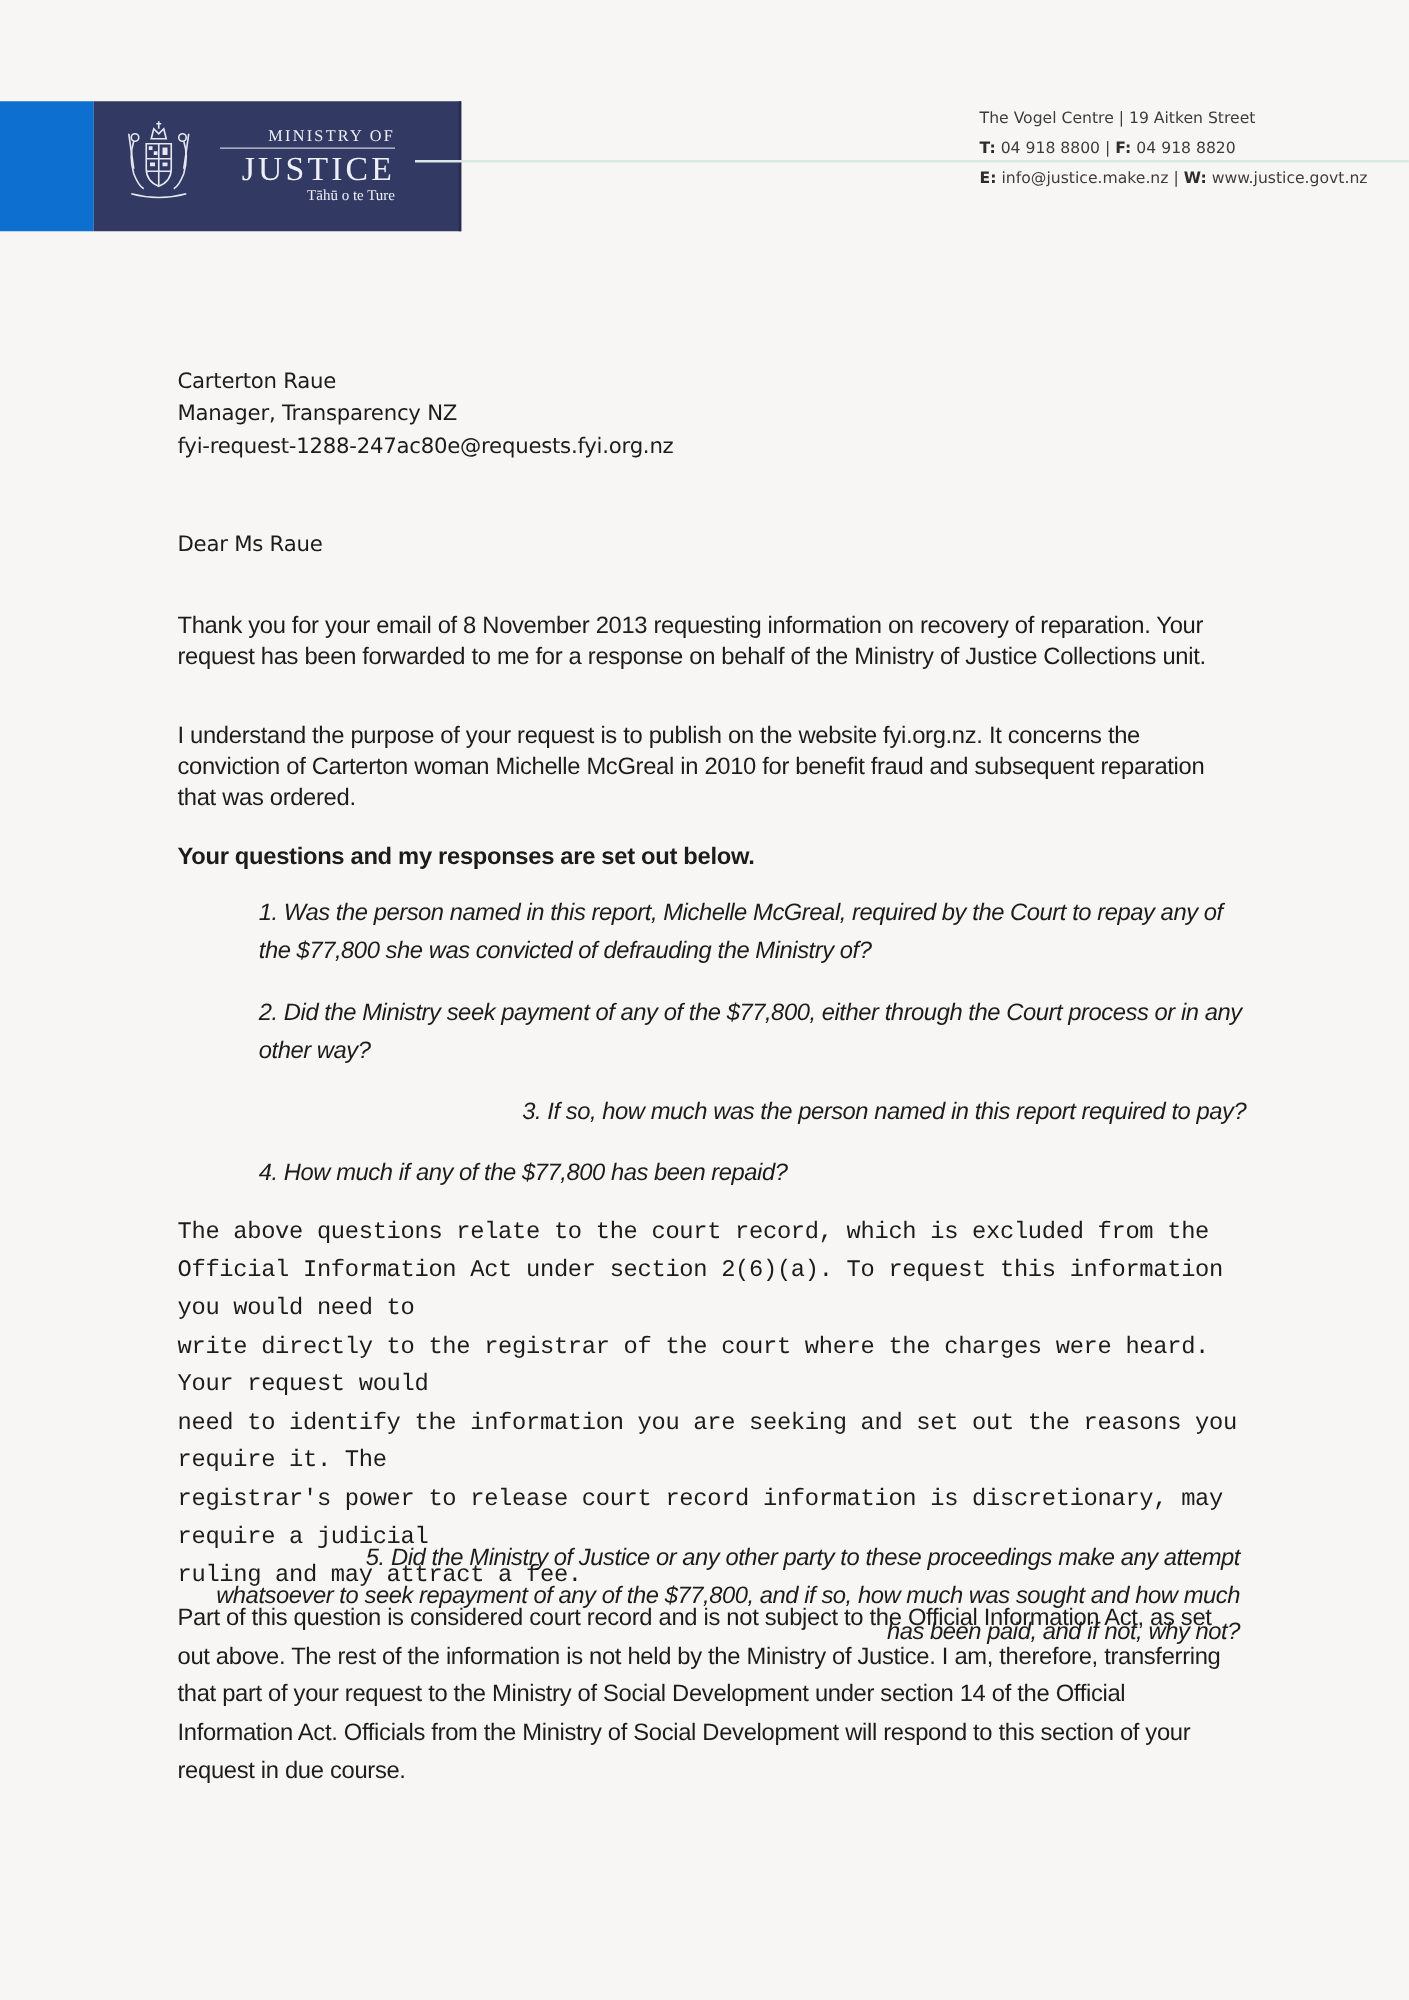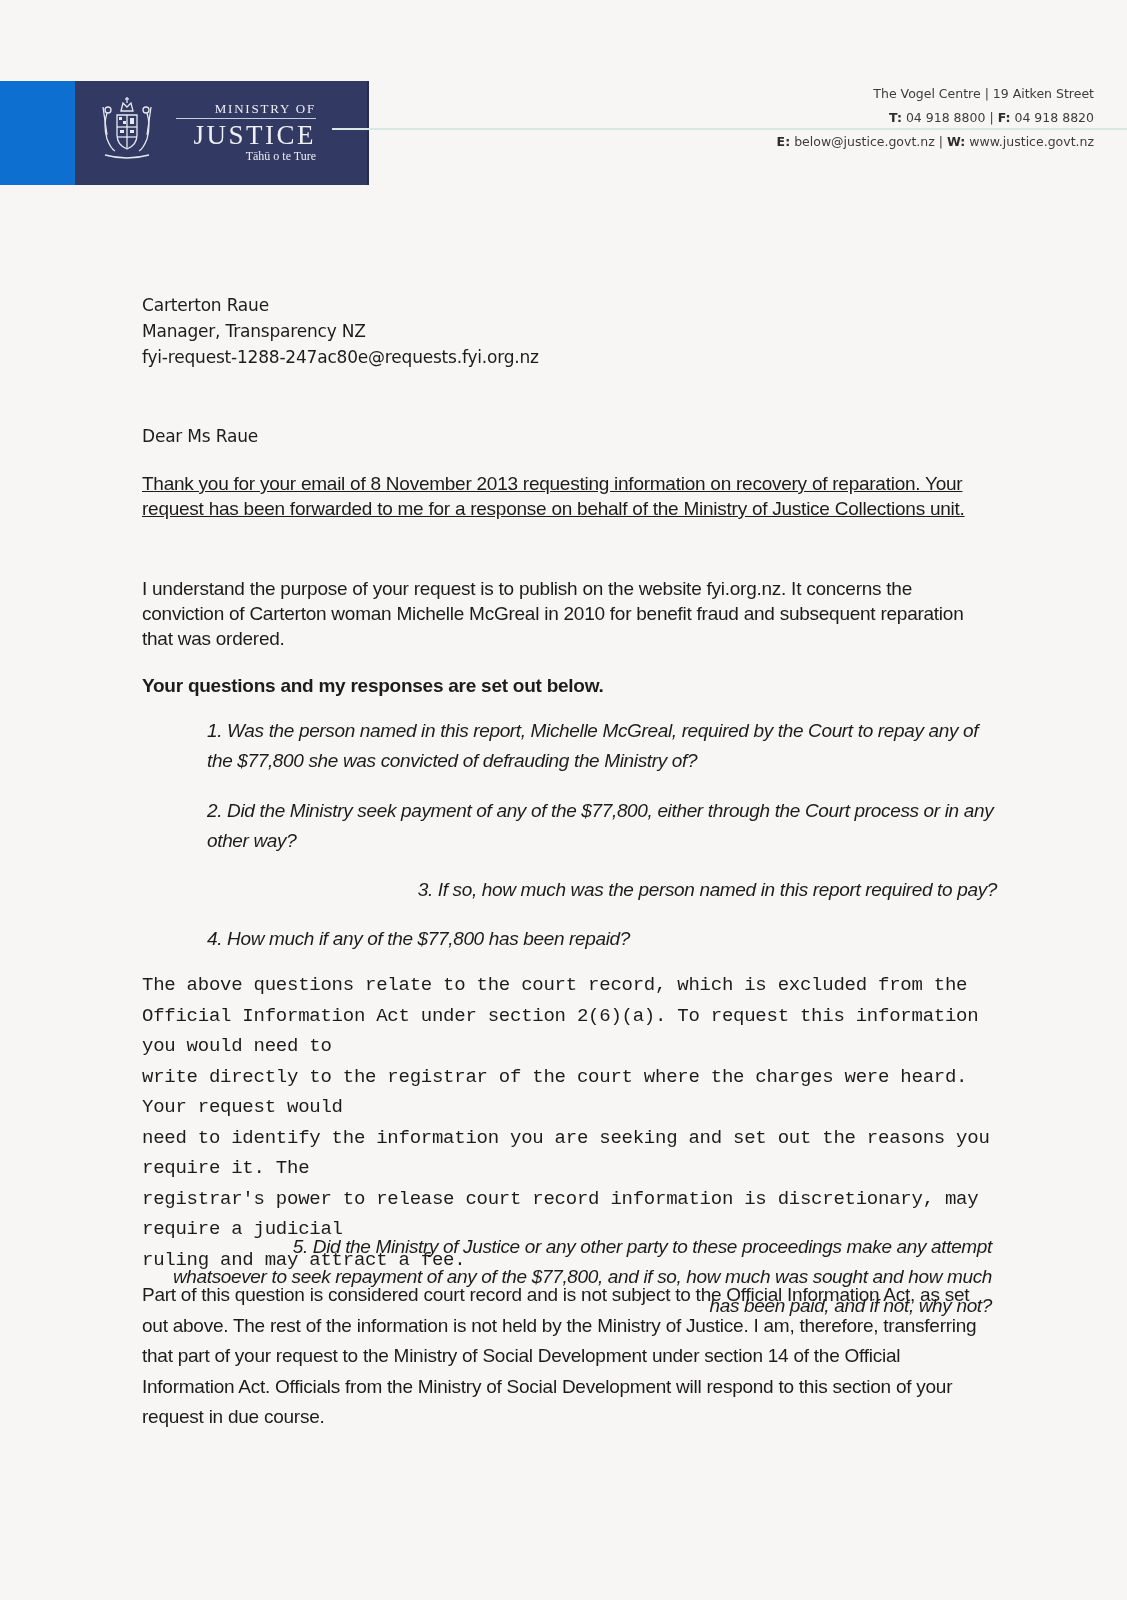--- a/index.html
+++ b/index.html
@@ -66,21 +66,20 @@
     .header-rule {
       position: absolute;
       left: 332px; top: 128px;
       width: 795px; height: 2px;
       background: #d8e8e4;
     }
 
     .contact {
       position: absolute;
       right: 33px; top: 82px;
-      text-align: right;
       font-family: "DejaVu Sans", "Liberation Sans", sans-serif;
       font-size: 12.5px;
       line-height: 24px;
       color: #3c3c3c;
     }
     .contact b { color: #2d2d2d; }
 
     
     .addr {
       position: absolute;
@@ -168,36 +167,36 @@
     <div>The Vogel Centre | 19 Aitken Street</div>
     <div>
       <b>T:</b>
       <span>04 918 8800</span>
       <span>|</span>
       <b>F:</b>
       <span>04 918 8820</span>
     </div>
     <div>
       <b>E:</b>
-      <span>below@justice.govt.nz</span>
+      <span>info@justice.make.nz</span>
       <span>|</span>
       <b>W:</b>
       <span>www.justice.govt.nz</span>
     </div>
   </div>
 
   <div class="addr">
     <div>Carterton Raue</div>
     <div>Manager, Transparency NZ</div>
     <div>fyi-request-1288-247ac80e@requests.fyi.org.nz</div>
   </div>
 
   <div class="salutation">Dear Ms Raue</div>
 
-  <div class="para" style="top:471px;text-decoration:underline;">Thank you for your email of 8 November 2013 requesting information on recovery of reparation. Your request has been forwarded to me for a response on behalf of the Ministry of Justice Collections unit.</div>
+  <div class="para" style="top:488px;">Thank you for your email of 8 November 2013 requesting information on recovery of reparation. Your request has been forwarded to me for a response on behalf of the Ministry of Justice Collections unit.</div>
   <div class="para" style="top:576px;">I understand the purpose of your request is to publish on the website fyi.org.nz.  It concerns the conviction of Carterton woman Michelle McGreal in 2010 for benefit fraud and subsequent reparation that was ordered.</div>
   <div class="para bold" style="top:673px;">Your questions and my responses are set out below.</div>
 
   <div class="q inset" style="top:716px;">
     <span>1.</span>
     <span>Was the person named in this report, Michelle McGreal, required by the Court to repay any of the $77,800 she was convicted of defrauding the Ministry of?</span>
   </div>
   <div class="q inset" style="top:796px;">
     <span>2.</span>
     <span>Did the Ministry seek payment of any of the $77,800, either through the Court process or in any other way?</span>

